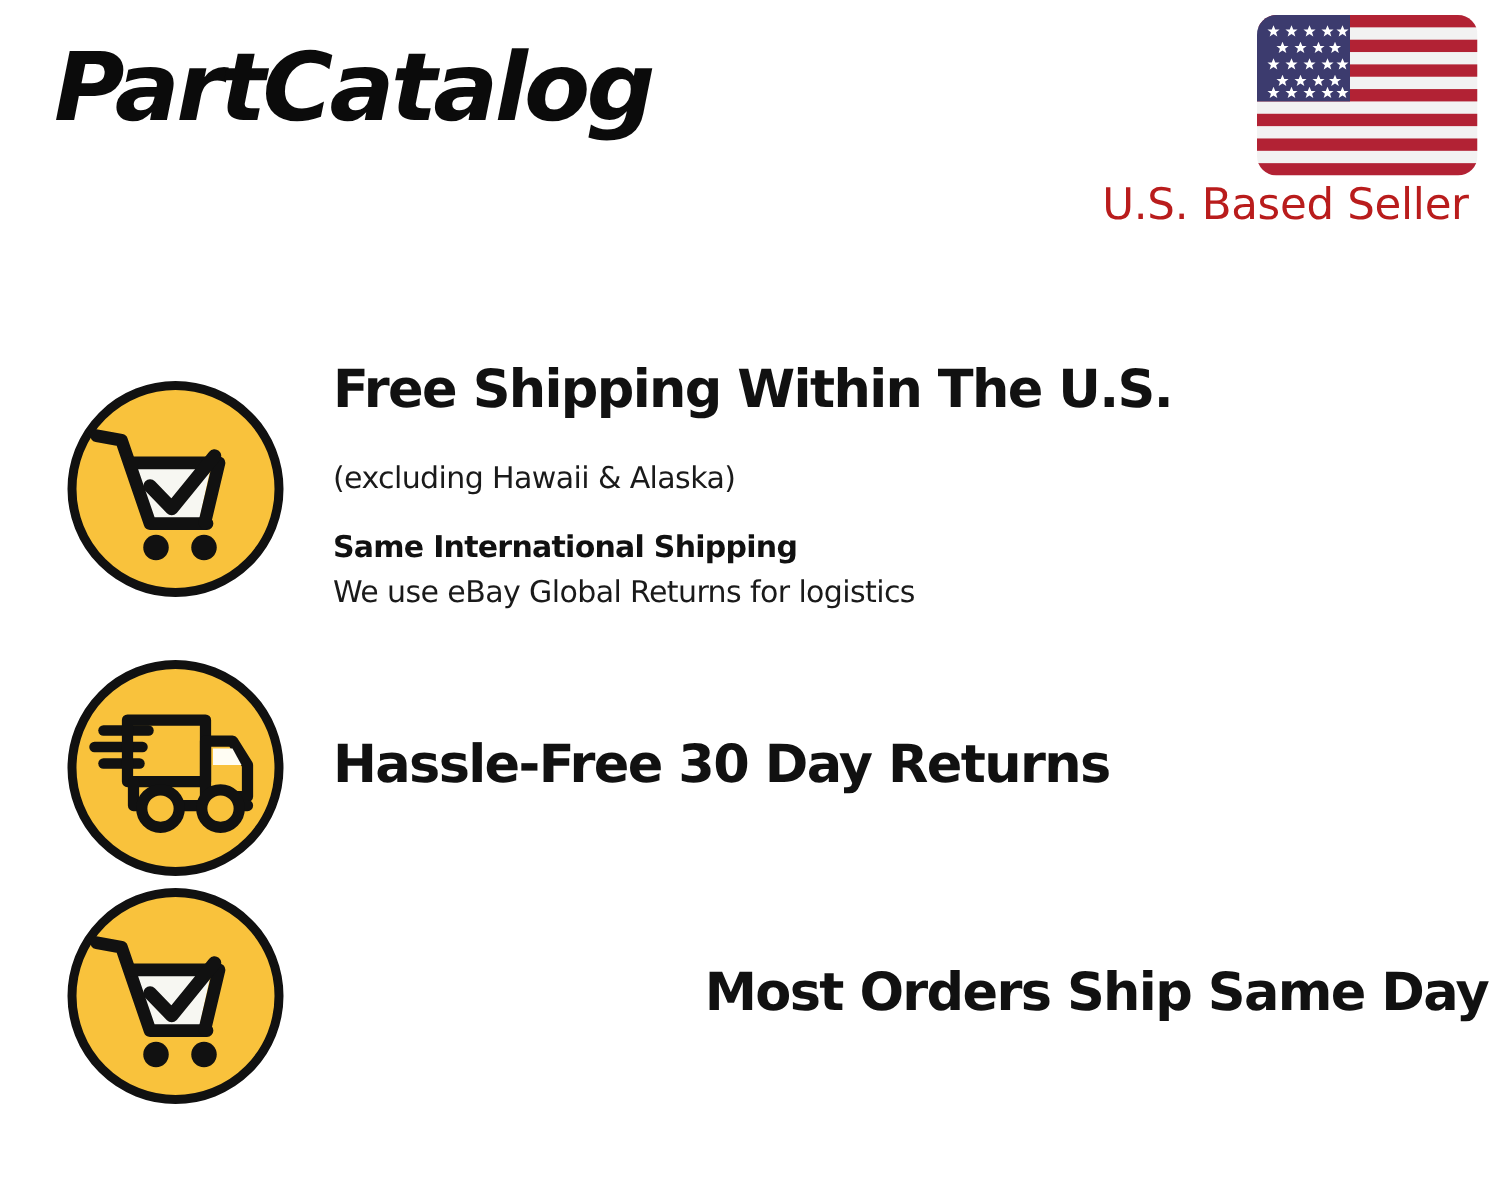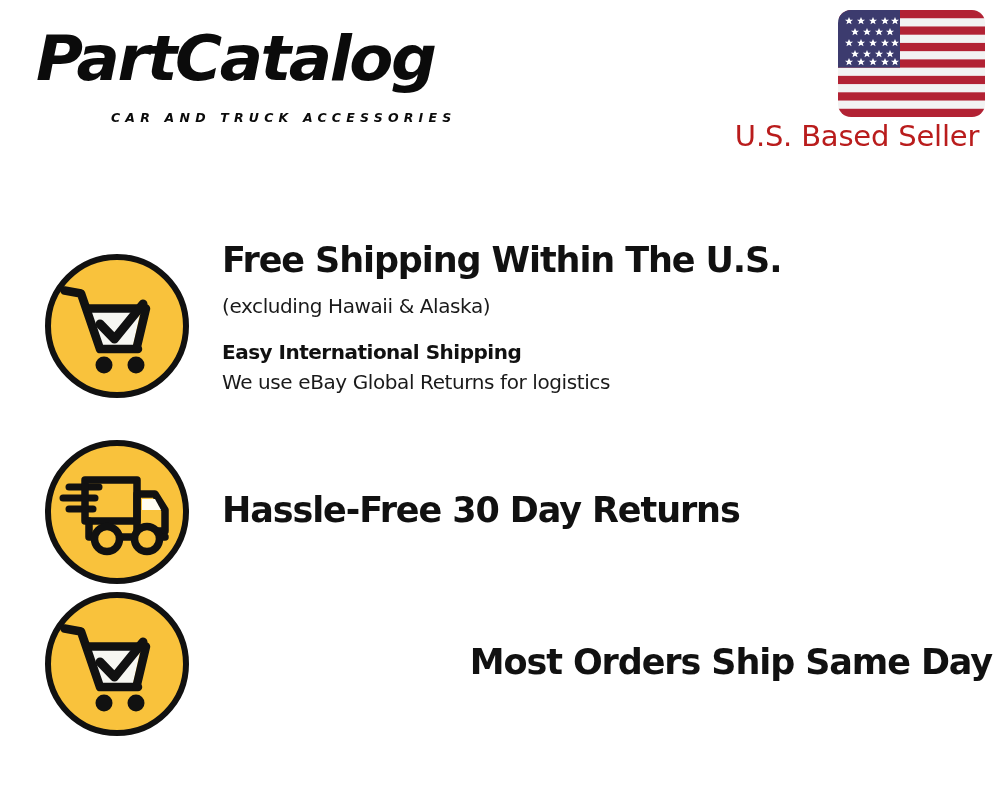--- a/index.html
+++ b/index.html
@@ -137,40 +137,39 @@
     letter-spacing: -0.5px;
     color: #111111;
     white-space: nowrap;
   }
 
   
   #feature-shipping         { top: 236px; height: 175px; }
   #feature-shipping .feature-icon { top: 16px; }
   #feature-shipping .feature-text { top: 0px; }
   #feature-shipping .feat-title   { margin-top: 2px; }
-  #feature-shipping .line-exclusion { margin-top: 9px; }
+  #feature-shipping .line-exclusion { margin-top: 21px; }
   #feature-shipping .line-intl      { margin-top: 16px; }
   #feature-shipping .line-ebay      { margin-top: 0px; }
 
   #feature-returns          { top: 438px; height: 150px; }
   #feature-returns .feature-icon { top: 0px; }
   #feature-returns .feature-text { top: 50px; }
 
   #feature-sameday          { top: 590px; height: 150px; text-align: right; }
   #feature-sameday .feature-icon { top: 0px; }
   #feature-sameday .feature-text { top: 50px; }
 </style>
 </head>
 <body>
 
 <div id="header">
 
   <div id="brand-logo">
     <div id="brand-wordmark">PartCatalog</div>
-    <div id="brand-tagline">CAR AND TRUCK ACCESSORIES</div>
   </div>
 
   <div id="flag-badge">
     <svg viewBox="0 0 147 107" xmlns="http://www.w3.org/2000/svg">
       <defs>
         <clipPath id="flagClip">
           <rect x="0" y="0" width="147" height="107" rx="13" ry="13"></rect>
         </clipPath>
         <g id="star5">
           <polygon points="0,-4.1 1.18,-1.3 4.05,-1.3 1.72,0.55 2.55,3.35 0,1.7 -2.55,3.35 -1.72,0.55 -4.05,-1.3 -1.18,-1.3" fill="#FFFFFF"></polygon>
@@ -231,21 +230,21 @@
         <path d="M21.5,38.5 L38,41.5 L57,97 L95,97" fill="none" stroke="#111111" stroke-width="8.5" stroke-linecap="round" stroke-linejoin="round"></path>
         <path d="M44.5,56.5 L103,56.5 L93.5,96.5" fill="none" stroke="#111111" stroke-width="8.5" stroke-linecap="round" stroke-linejoin="round"></path>
         <path d="M57,72 L71.5,87 L100,52" fill="none" stroke="#111111" stroke-width="9" stroke-linecap="round" stroke-linejoin="round"></path>
         <circle cx="61" cy="113" r="8.5" fill="#111111"></circle>
         <circle cx="93" cy="113" r="8.5" fill="#111111"></circle>
       </svg>
     </div>
     <div class="feature-text">
       <div class="feat-title">Free Shipping Within The U.S.</div>
       <div class="feat-sub line-exclusion">(excluding Hawaii &amp; Alaska)</div>
-      <div class="feat-sub-bold line-intl">Easy International Shipping</div>
+      <div class="feat-sub-bold line-intl">Same International Shipping</div>
       <div class="feat-sub line-ebay">We use eBay Global Returns for logistics</div>
     </div>
   </div>
 
   <div class="feature" id="feature-returns">
     <div class="feature-icon">
       <svg viewBox="0 0 148 148" xmlns="http://www.w3.org/2000/svg">
         <circle cx="74" cy="74" r="69" fill="#F9C23C" stroke="#111111" stroke-width="6"></circle>
 
         <line x1="26" y1="49" x2="56" y2="49" stroke="#111111" stroke-width="7" stroke-linecap="round"></line>

